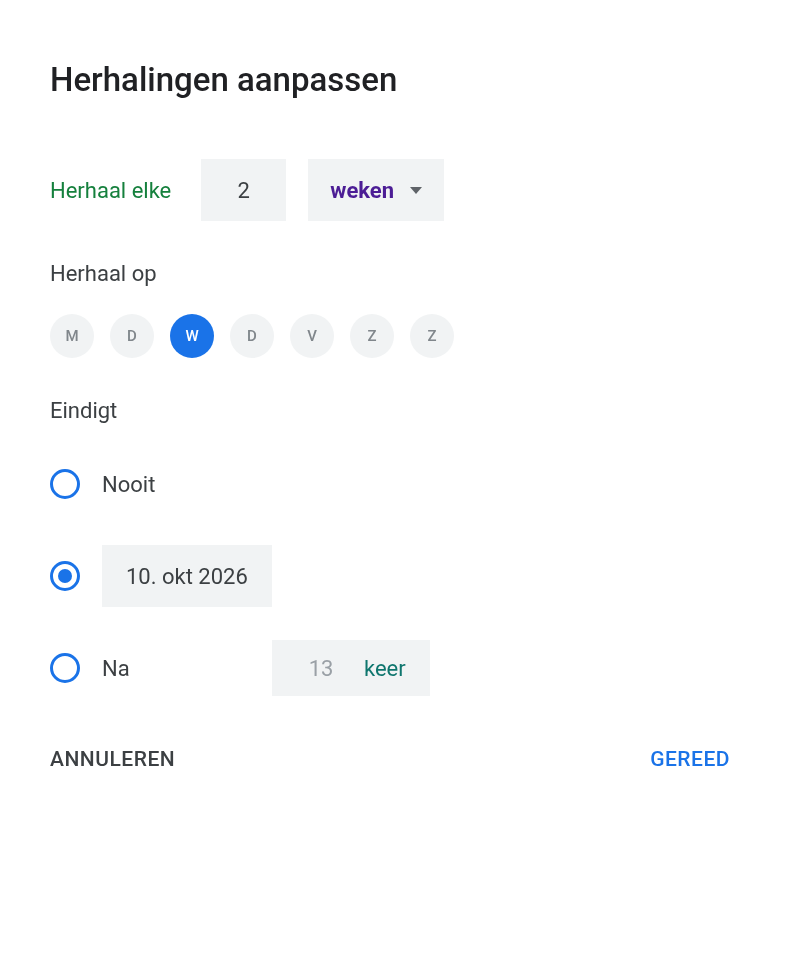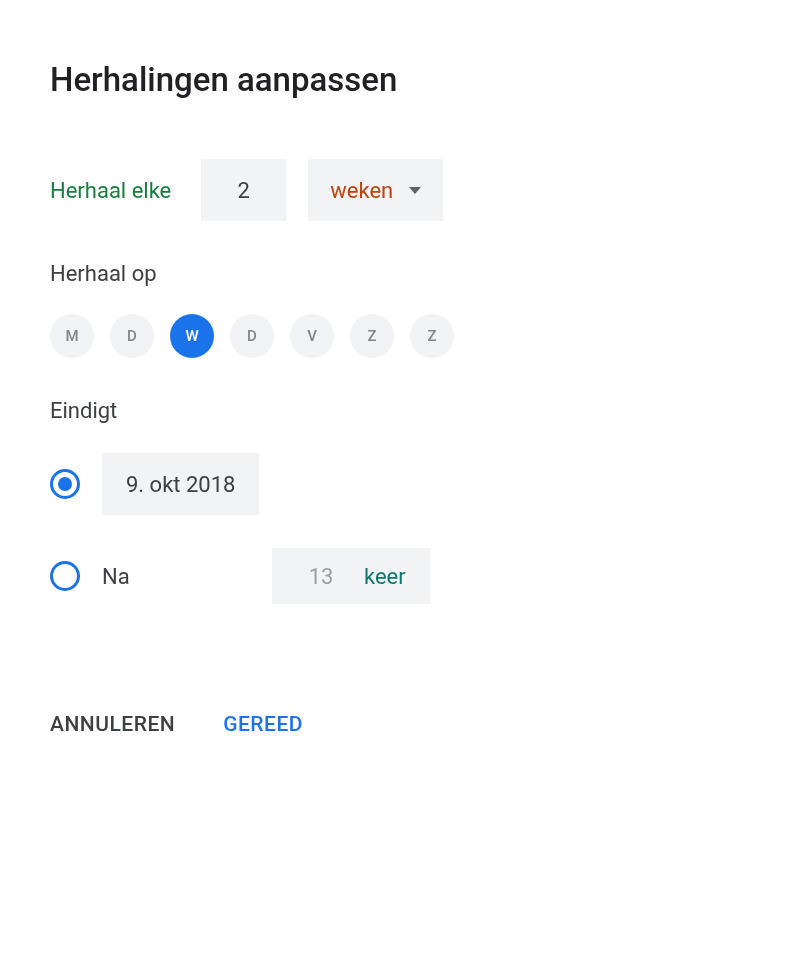--- a/index.html
+++ b/index.html
@@ -46,22 +46,23 @@
     .unit-select {
       height: 62px;
       background: #f1f3f4;
       display: flex;
       align-items: center;
       padding: 0 22px;
       cursor: pointer;
     }
     .unit-select-label {
       font-size: 22px;
-      color: #c2410c;
+      color: #4c1d95;
       margin-right: 16px;
+      font-weight: bold;
     }
     .dropdown-arrow {
       width: 0;
       height: 0;
       border-left: 6px solid transparent;
       border-right: 6px solid transparent;
       border-top: 7px solid #5f6368;
     }
     .section-label {
       font-size: 22px;
@@ -148,23 +149,23 @@
       color: #9aa0a6;
       font-family: inherit;
     }
     .occurrence-suffix {
       font-size: 22px;
       color: #0f766e;
       margin-left: 18px;
     }
     .actions {
       display: flex;
-      justify-content: flex-start;
+      justify-content: space-between;
       gap: 48px;
-      margin-top: 105px;
+      margin-top: 48px;
       padding-right: 20px;
     }
     .btn {
       background: none;
       border: none;
       font-size: 21px;
       font-weight: 500;
       letter-spacing: 0.5px;
       cursor: pointer;
       font-family: inherit;
@@ -199,24 +200,28 @@
     <div class="day-chip">D</div>
     <div class="day-chip">V</div>
     <div class="day-chip">Z</div>
     <div class="day-chip">Z</div>
   </div>
 </div>
 
 <div class="ends-section">
   <div class="section-label">Eindigt</div>
 
+  <div class="radio-row">
+    <div class="radio"></div>
+    <span class="radio-label">Nooit</span>
+  </div>
 
   <div class="radio-row">
     <div class="radio selected"></div>
-    <div class="date-box">9. okt 2018</div>
+    <div class="date-box">10. okt 2026</div>
   </div>
 
   <div class="radio-row">
     <div class="radio"></div>
     <span class="radio-label">Na</span>
     <div class="occurrence-box">
       <input class="occurrence-input" value="13" style="">
       <span class="occurrence-suffix">keer</span>
     </div>
   </div>

